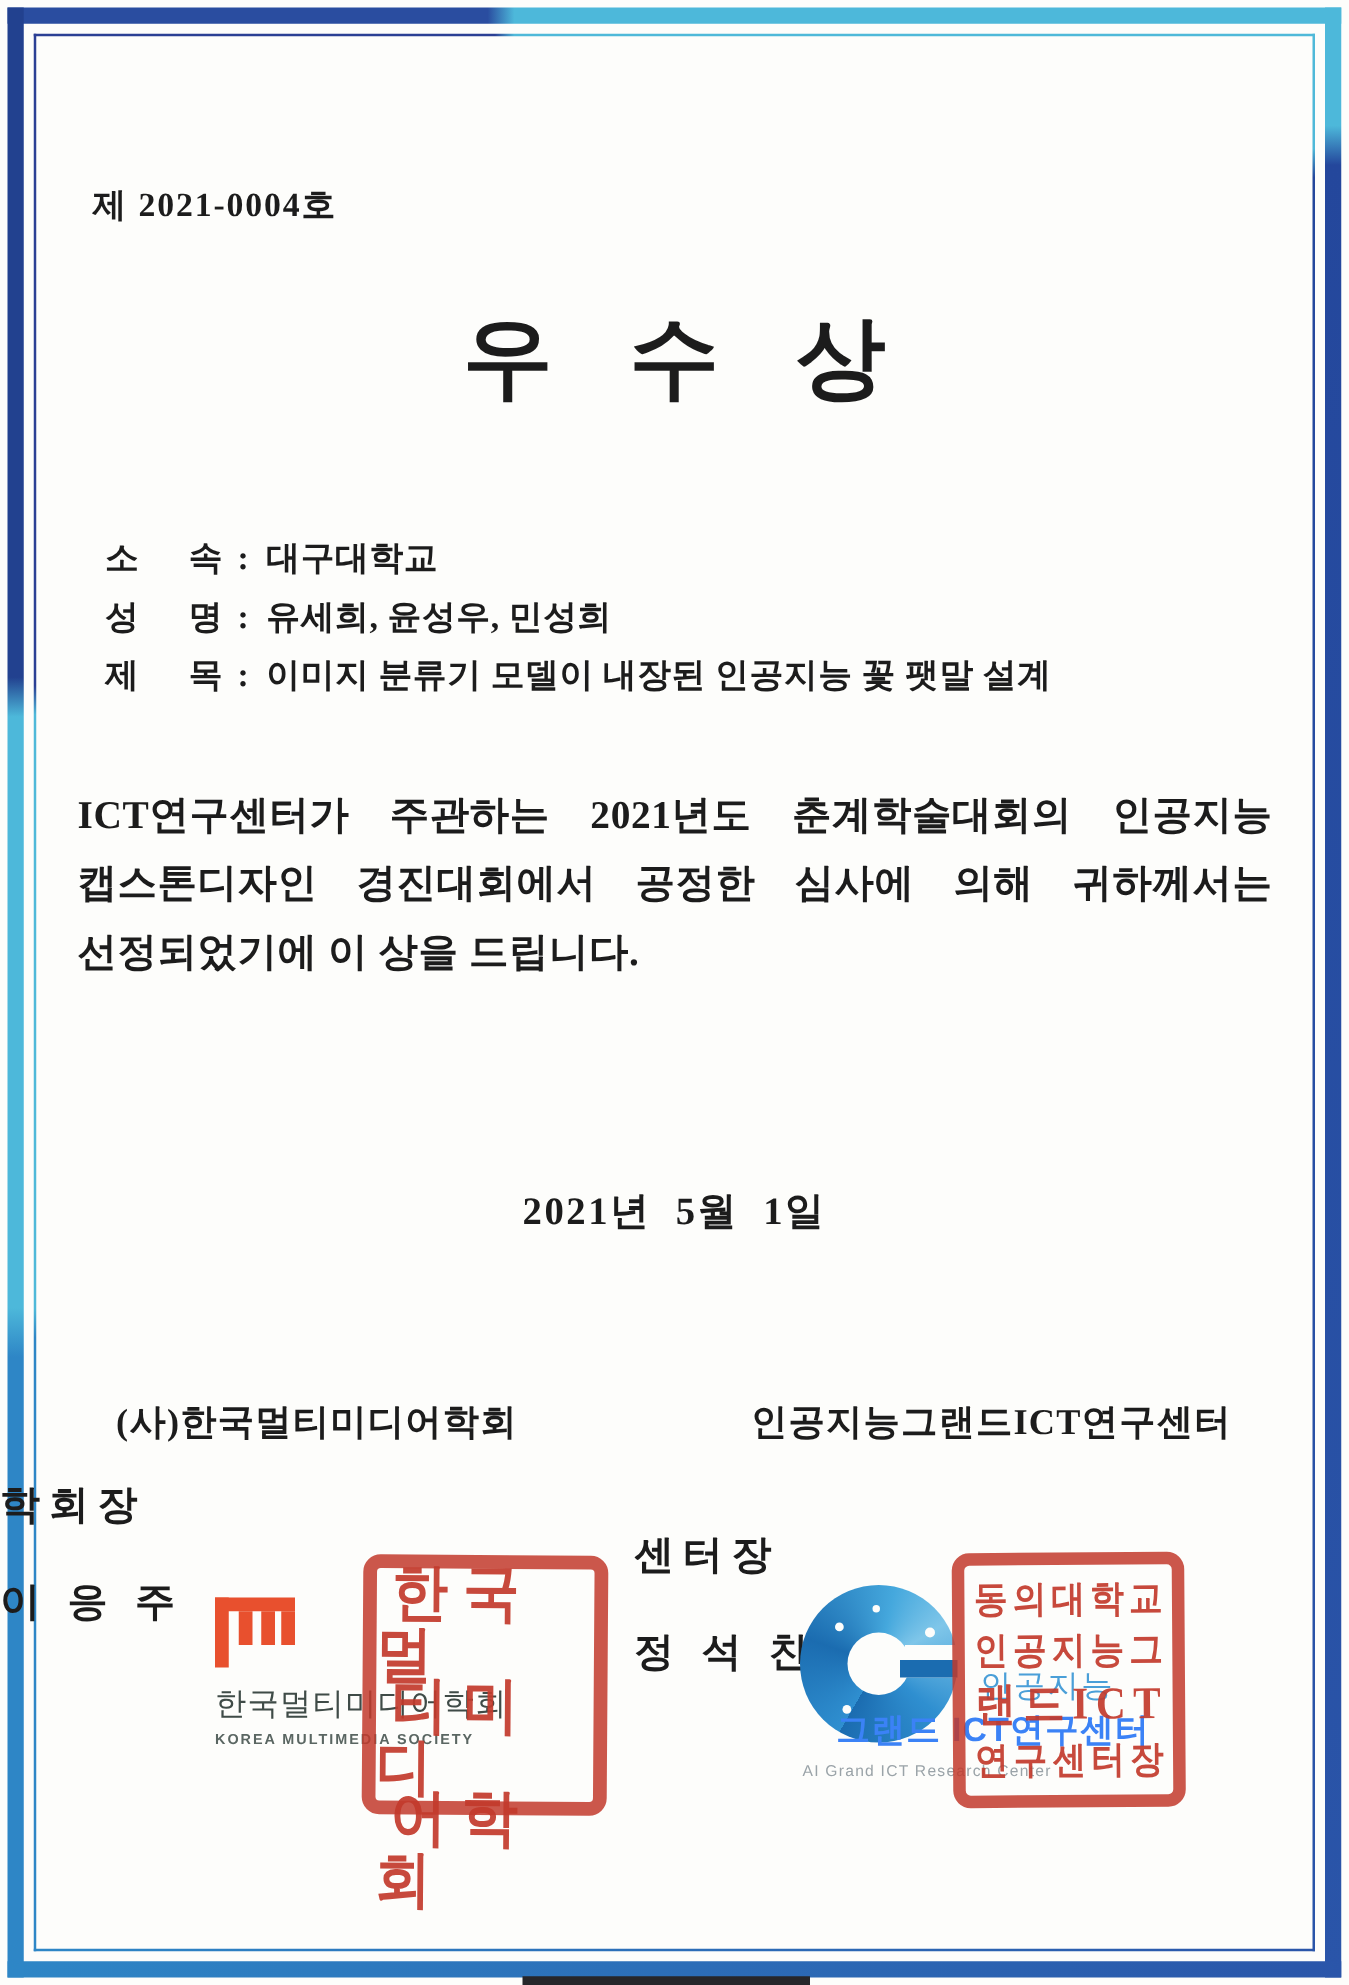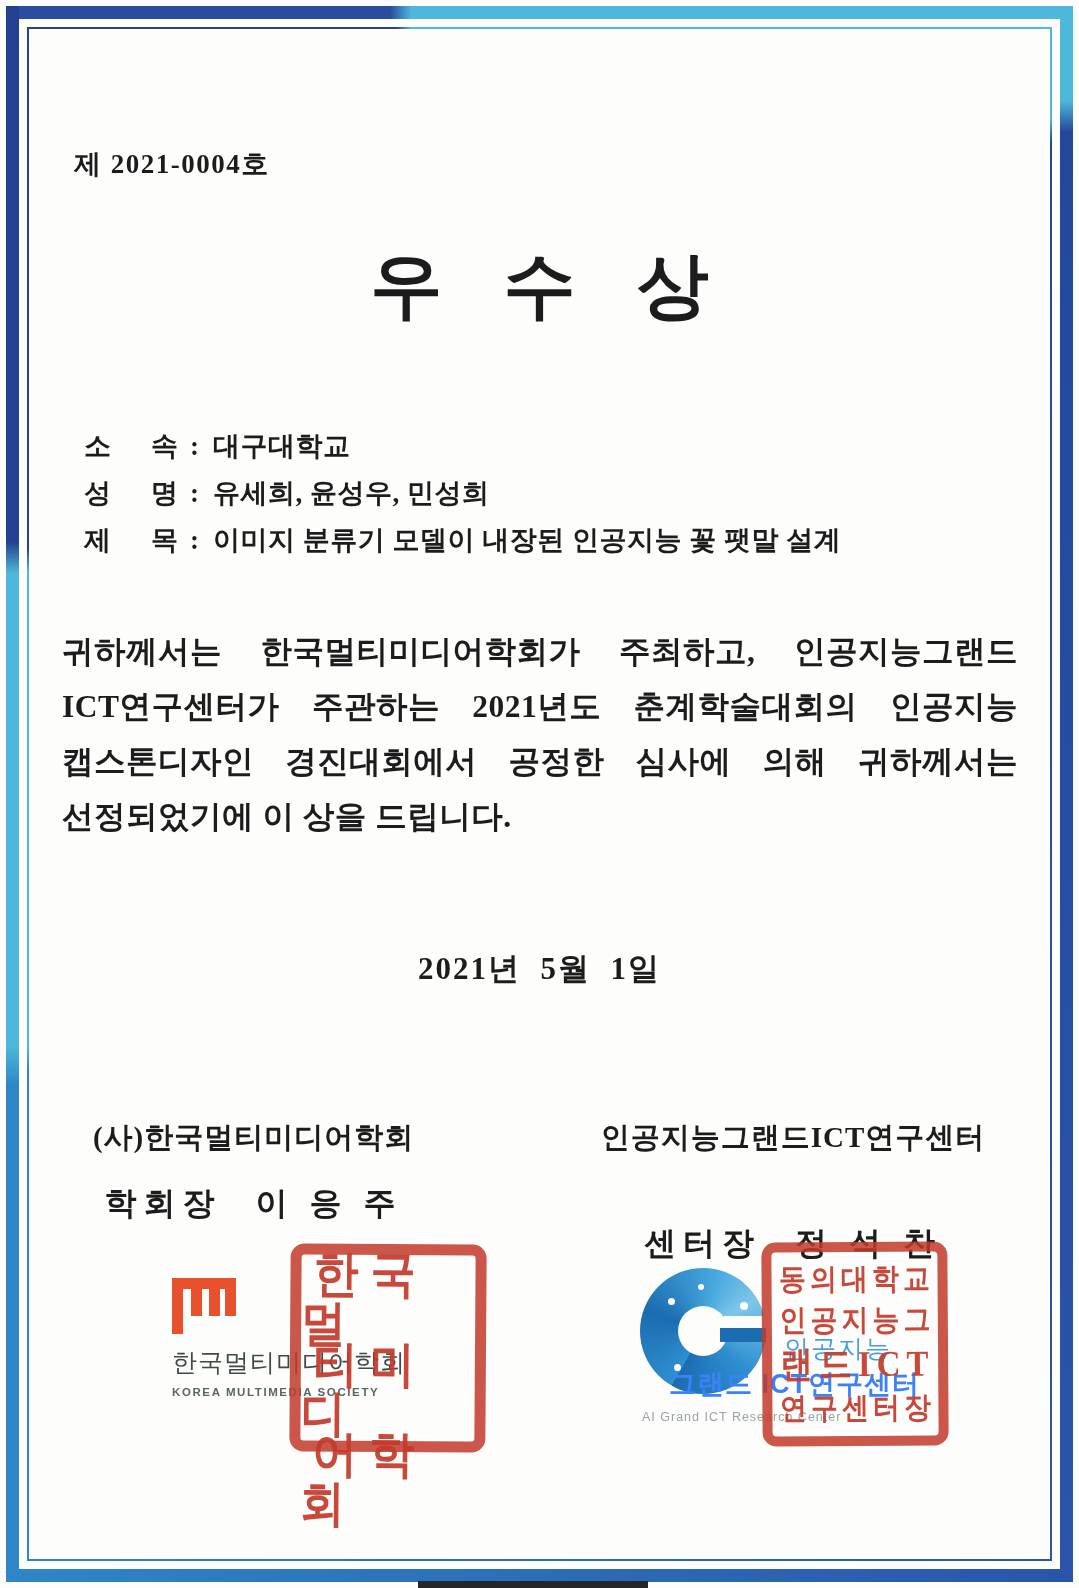--- a/index.html
+++ b/index.html
@@ -38,21 +38,21 @@
   .bline{line-height:55px;text-align:justify;text-align-last:justify;letter-spacing:.5px;}
   .bline.last{text-align-last:left;}
   .date{position:absolute;left:0;right:0;top:948px;text-align:center;font-size:31px;
     font-weight:600;white-space:pre;letter-spacing:2px;}
   .issuers{position:absolute;left:0;top:1118px;width:100%;display:flex;}
   .issuer{display:flex;flex-direction:column;}
   .issuer.l{width:47%;}
   .issuer.r{width:53%;gap:40px;}
   .org{font-size:29px;font-weight:600;letter-spacing:1px;text-align:center;white-space:nowrap;}
   .signer{margin-top:24px;font-size:32px;font-weight:700;letter-spacing:7px;
-    display:flex;justify-content:center;gap:34px;white-space:nowrap;}
+    display:flex;justify-content:center;gap:34px;white-space:nowrap;flex-direction:column;}
   
   .kms-logo{position:absolute;left:172px;top:1278px;width:260px;z-index:1;
     font-family:"Liberation Sans","DejaVu Sans",sans-serif;}
   .kms-icon{position:relative;width:64px;height:56px;}
   .kb{position:absolute;background:#e8502e;}
   .kb.v0{left:0;top:0;width:11px;height:56px;}
   .kb.h{left:0;top:0;width:64px;height:11px;}
   .kb.v1{left:19px;top:11px;width:11px;height:27px;}
   .kb.v2{left:37px;top:11px;width:11px;height:27px;}
   .kb.v3{left:53px;top:11px;width:11px;height:27px;}
@@ -124,21 +124,20 @@
       <span class="ilabel">
         <span>제</span>
         <span>목</span>
       </span>
       <span class="icolon">:</span>
       <span class="ival">이미지 분류기 모델이 내장된 인공지능 꽃 팻말 설계</span>
     </div>
   </div>
 
   <div class="body">
-    <div class="bline">귀하께서는 한국멀티미디어학회가 주최하고, 인공지능그랜드</div>
     <div class="bline">ICT연구센터가 주관하는 2021년도 춘계학술대회의 인공지능</div>
     <div class="bline">캡스톤디자인 경진대회에서 공정한 심사에 의해 귀하께서는</div>
     <div class="bline last">선정되었기에 이 상을 드립니다.</div>
   </div>
 
   <div class="date">2021년  5월  1일</div>
 
   <div class="issuers">
     <div class="issuer l">
       <div class="org">(사)한국멀티미디어학회</div>

